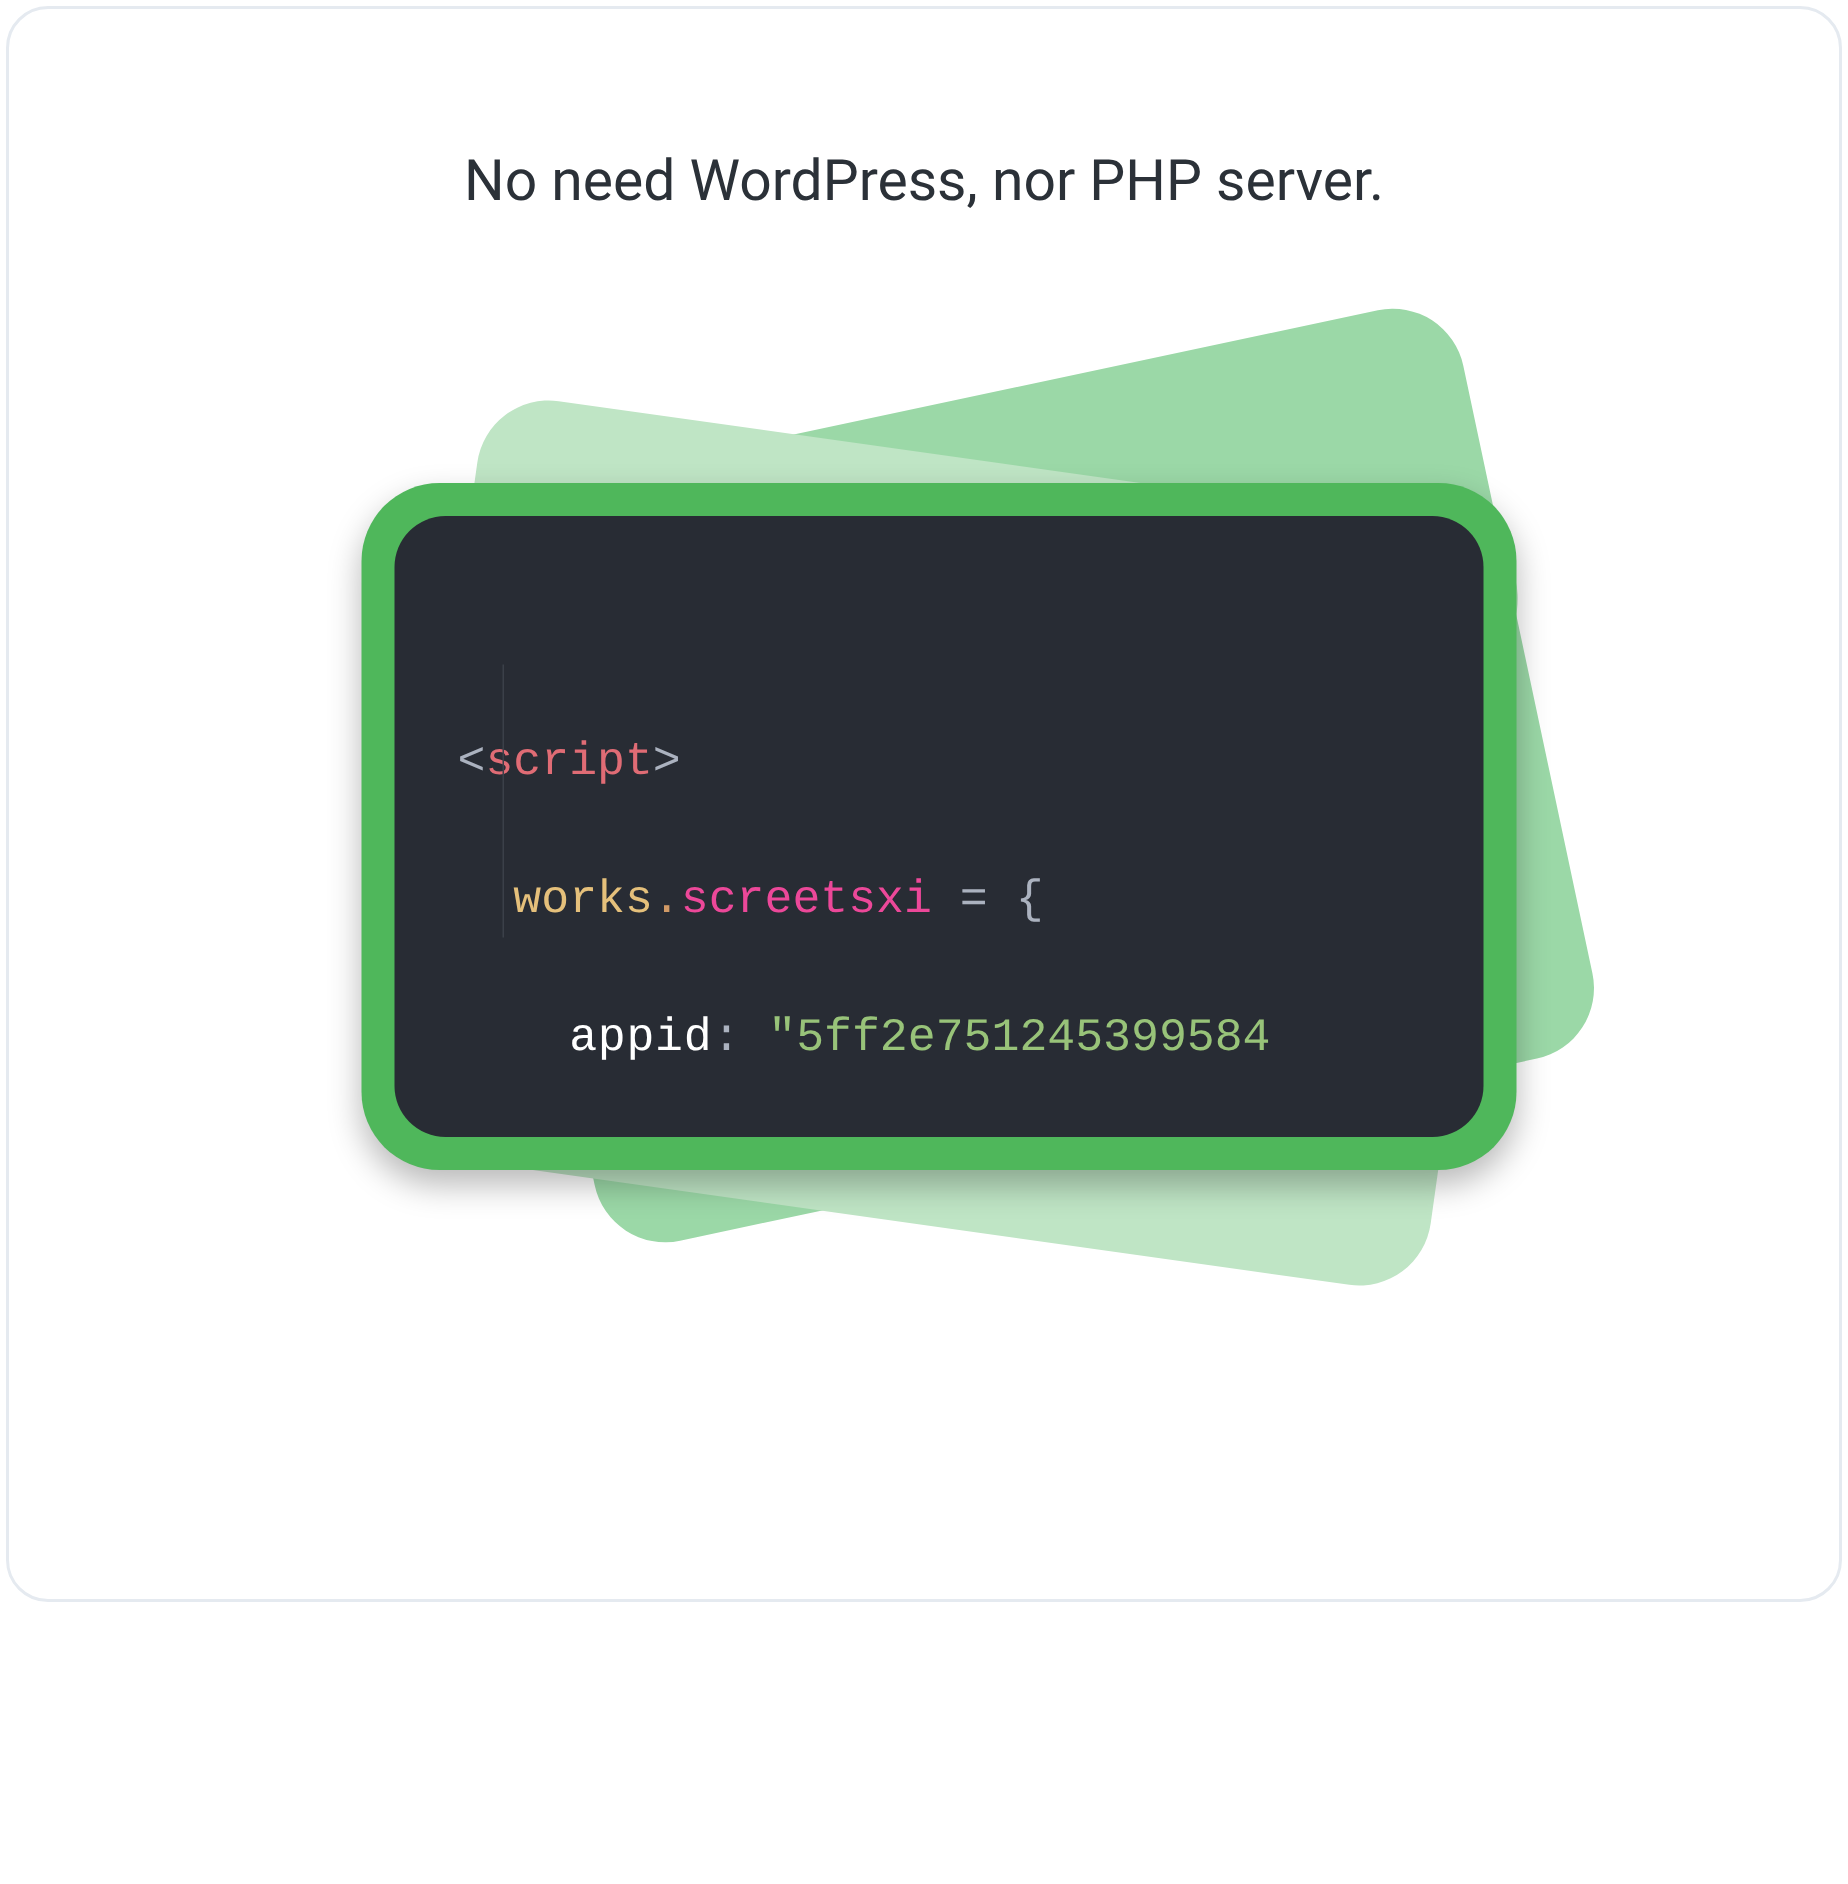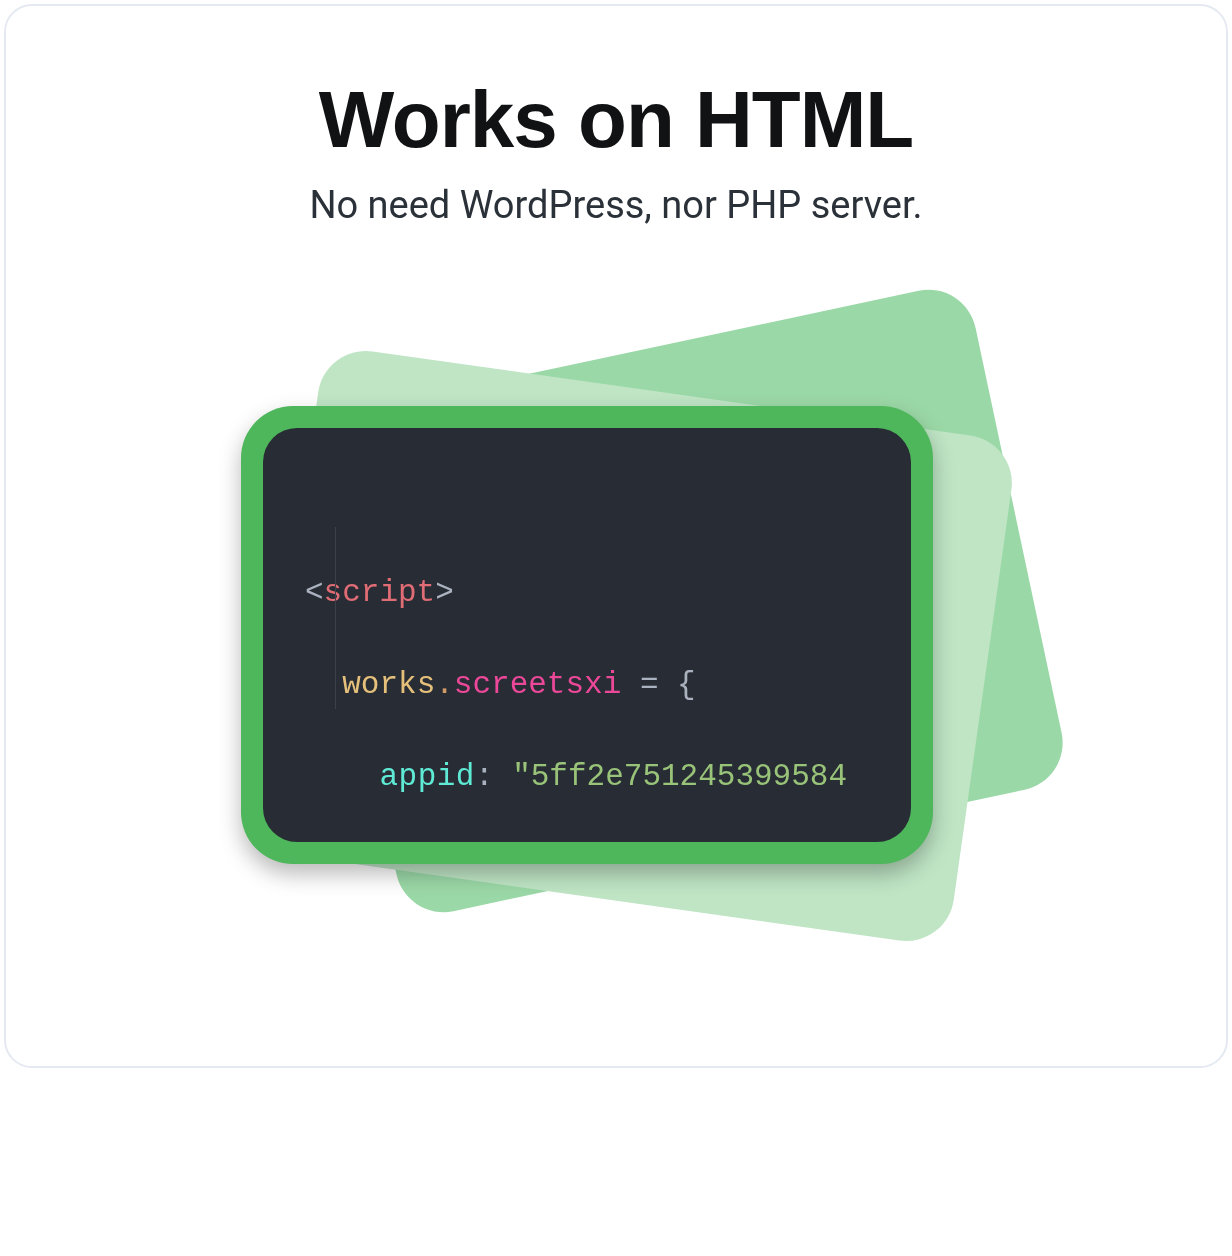--- a/index.html
+++ b/index.html
@@ -67,21 +67,21 @@
       height: 510px;
       background: #bfe5c5;
       top: 90px;
       left: 80px;
       transform: rotate(8deg);
     }
     .code-window {
       position: absolute;
       top: 105px;
       left: 35px;
-      width: 692px;
+      width: 770px;
       height: 458px;
       background: #4fb75b;
       border-radius: 52px;
       padding: 22px;
       box-shadow: 0 10px 22px rgba(0,0,0,0.28);
     }
     .code-inner {
       width: 100%;
       height: 100%;
       background: #282c34;
@@ -101,36 +101,35 @@
       top: 99px;
       width: 1px;
       height: 182px;
       background: #3b4049;
     }
     .tok-angle     { color: #abb2bf; }
     .tok-tag       { color: #e06c75; }
     .tok-obj       { color: #e5c07b; }
     .tok-punct     { color: #abb2bf; }
     .tok-prop      { color: #ec4899; }
-    .tok-propkey   { color: #5eead4; letter-spacing: 0.5px; }
+    .tok-propkey   { color: #ffffff; letter-spacing: 0.5px; }
     .tok-str       { color: #98c379; }
     .tok-str-wavy  {
       color: #98c379;
       text-decoration-style: wavy;
       text-decoration-color: #d2524f;
       text-underline-offset: 3px;
     }
     .dot-orange    { color: #d19a66; }
     .codeline { display: block; }
   </style>
 </head>
 <body>
 
 <div class="card">
-  <h1 class="heading">Works on HTML</h1>
   <div class="subheading">
     <div>No need WordPress, nor PHP server.</div>
   </div>
 
   <div class="illustration">
     <div class="bg-card bg-card-1"></div>
     <div class="bg-card bg-card-2"></div>
 
     <div class="code-window">
       <div class="code-inner">

